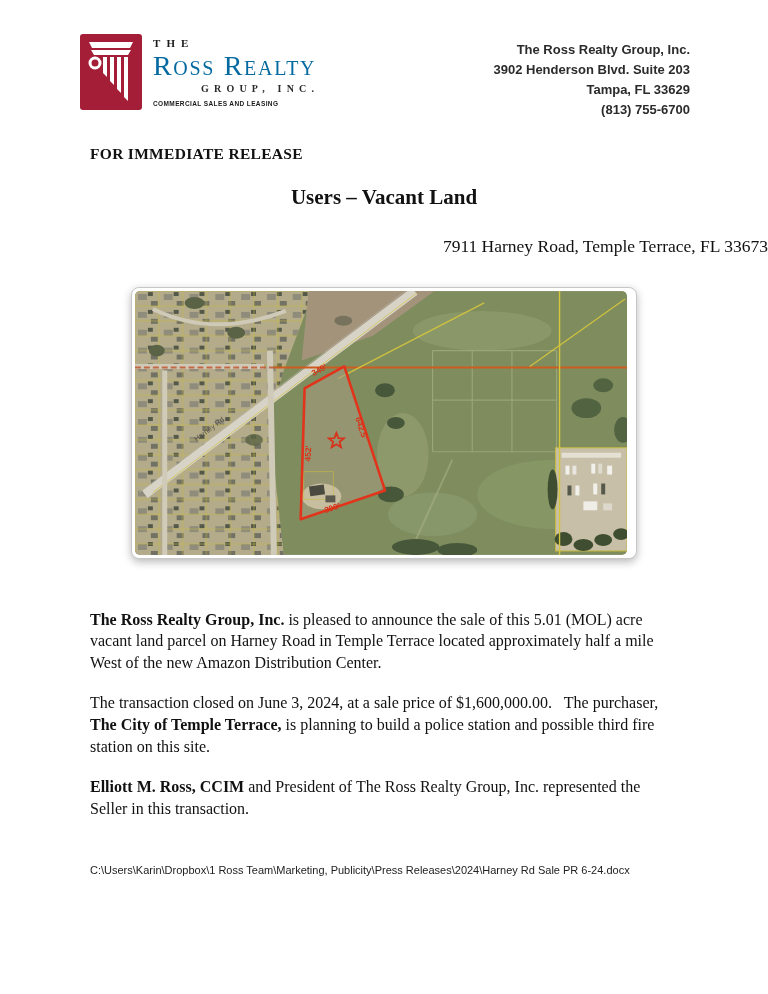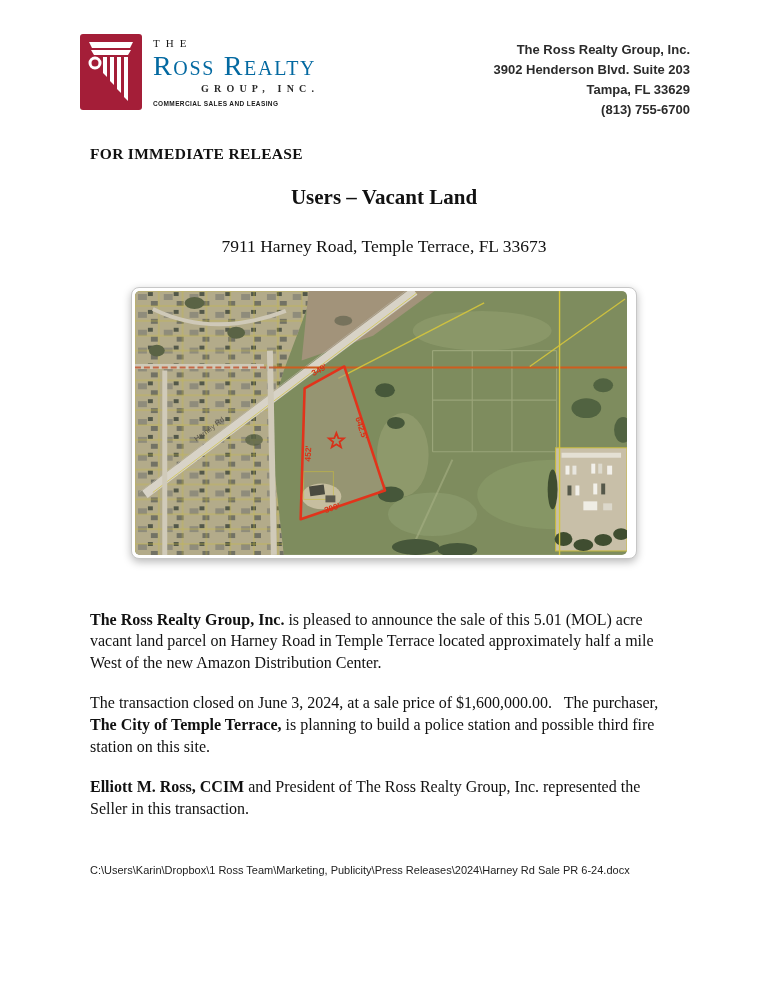--- a/index.html
+++ b/index.html
@@ -10,30 +10,30 @@
     background:#ffffff;
     font-family:"Liberation Serif",serif;
     color:#111;
     overflow:hidden;
   }
   
   .header{display:flex;justify-content:space-between;align-items:flex-start;padding:34px 78px 0 80px;}
   .logo{display:flex;align-items:flex-start;}
   .logo-mark{width:62px;height:76px;flex:0 0 auto;}
   .logo-text{margin-left:11px;padding-top:4px;line-height:1;}
-  .logo-the{font-size:11px;font-weight:400;letter-spacing:.55em;color:#1a1a1a;}
+  .logo-the{font-size:11px;font-weight:700;letter-spacing:.55em;color:#1a1a1a;}
   .logo-name{font-size:28px;font-weight:500;font-variant:small-caps;letter-spacing:.06em;color:#0369a1;margin-top:3px;}
   .logo-group{font-size:10px;font-weight:600;letter-spacing:.52em;color:#2a2a2a;margin-top:4px;margin-left:48px;}
   .logo-tagline{font-family:"Liberation Sans",sans-serif;font-size:6.5px;font-weight:700;letter-spacing:.06em;color:#1a1a1a;margin-top:7px;}
   .addr{font-family:"Liberation Sans",sans-serif;font-size:13px;font-weight:700;color:#2b2b2b;text-align:right;line-height:1.55;padding-top:6px;}
   
   .dateline{margin:36px 0 0 90px;font-size:15.5px;}
   .release{margin:24px 0 0 90px;font-size:15.5px;font-weight:700;letter-spacing:.02em;}
   .headline{margin-top:22px;text-align:center;font-size:21px;font-weight:700;}
-  .subhead{margin-top:26px;text-align:center;font-size:17.5px;}
+  .subhead{margin-top:26px;text-align:right;font-size:17.5px;}
   
   .map-card{
     width:498px;margin:30px auto 0;
     background:#fff;border:1px solid #c7c7c7;border-radius:8px;
     padding:3px;box-shadow:0 3px 8px rgba(0,0,0,.28);
   }
   .map-card svg{display:block;border-radius:5px;}
   
   .body-copy{margin:50px 90px 0;font-size:16px;line-height:1.37;}
   .body-copy p{margin:0 0 18px 0;white-space:pre-wrap;}

